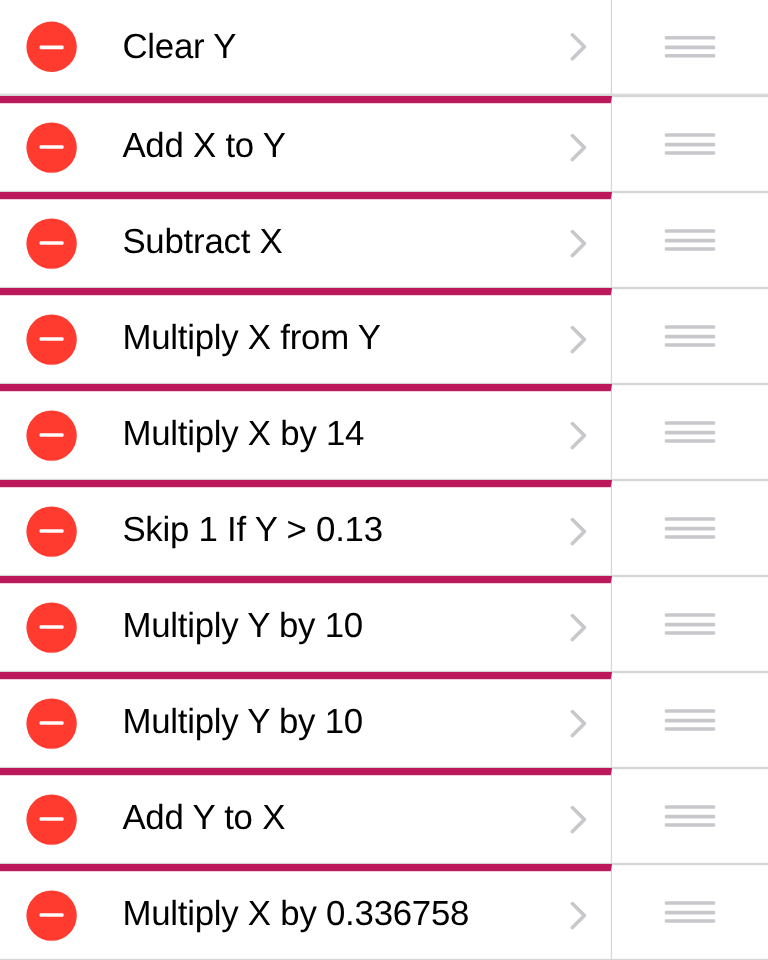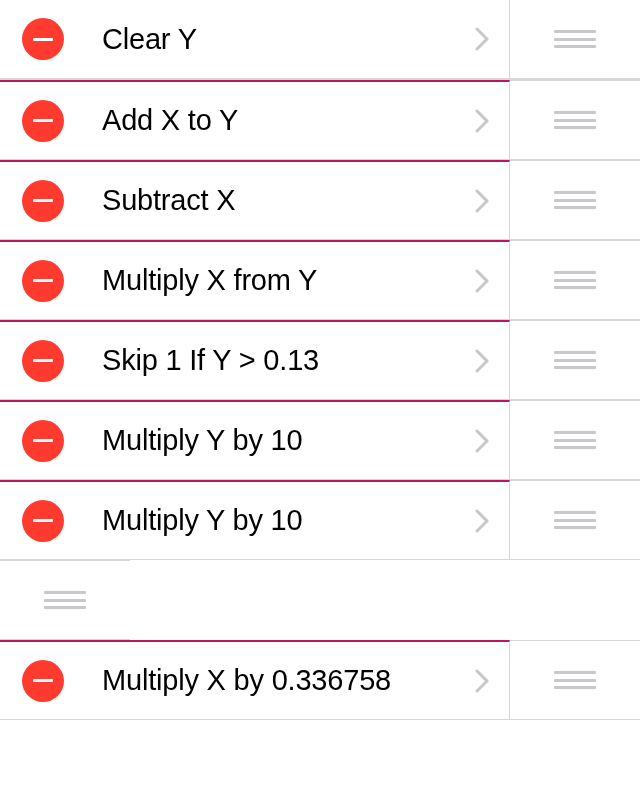--- a/index.html
+++ b/index.html
@@ -23,21 +23,21 @@
     .row:first-child {
       border-top: 1px solid #d6d6d6;
       border-top: none;
     }
     .main {
       display: flex;
       align-items: center;
       flex: 1;
       height: 100%;
       border-right: 1px solid #d6d6d6;
-      border-top: 2px solid #be185d;
+      border-top: 6px solid #be185d;
     }
     .row:first-child .main {
       border-top: none;
     }
     .row:first-child {
       border-bottom: 1px solid #d6d6d6;
     }
     .delete-btn {
       width: 42px;
       height: 42px;
@@ -185,20 +185,40 @@
     </div>
     <div class="handle-cell">
       <div class="handle">
         <div class="handle-line"></div>
         <div class="handle-line"></div>
         <div class="handle-line"></div>
       </div>
     </div>
   </div>
 
+  <div class="row">
+    <div class="main">
+      <div class="delete-btn">
+        <div class="delete-minus"></div>
+      </div>
+      <div class="label">Multiply X by 14</div>
+      <div class="chevron">
+        <svg width="14" height="24" viewBox="0 0 14 24">
+            <polyline points="2,2 12,12 2,22" fill="none" stroke="#c7c7cc" stroke-width="3" stroke-linecap="round" stroke-linejoin="round"></polyline>
+          </svg>
+      </div>
+    </div>
+    <div class="handle-cell">
+      <div class="handle">
+        <div class="handle-line"></div>
+        <div class="handle-line"></div>
+        <div class="handle-line"></div>
+      </div>
+    </div>
+  </div>
 
   <div class="row">
     <div class="main">
       <div class="delete-btn">
         <div class="delete-minus"></div>
       </div>
       <div class="label">Skip 1 If Y &gt; 0.13</div>
       <div class="chevron">
         <svg width="14" height="24" viewBox="0 0 14 24">
             <polyline points="2,2 12,12 2,22" fill="none" stroke="#c7c7cc" stroke-width="3" stroke-linecap="round" stroke-linejoin="round"></polyline>
@@ -250,20 +270,31 @@
     <div class="handle-cell">
       <div class="handle">
         <div class="handle-line"></div>
         <div class="handle-line"></div>
         <div class="handle-line"></div>
       </div>
     </div>
   </div>
 
   <div class="row">
+    <div class="main">
+      <div class="delete-btn">
+        <div class="delete-minus"></div>
+      </div>
+      <div class="label">Add Y to X</div>
+      <div class="chevron">
+        <svg width="14" height="24" viewBox="0 0 14 24">
+            <polyline points="2,2 12,12 2,22" fill="none" stroke="#c7c7cc" stroke-width="3" stroke-linecap="round" stroke-linejoin="round"></polyline>
+          </svg>
+      </div>
+    </div>
     <div class="handle-cell">
       <div class="handle">
         <div class="handle-line"></div>
         <div class="handle-line"></div>
         <div class="handle-line"></div>
       </div>
     </div>
   </div>
 
   <div class="row">

